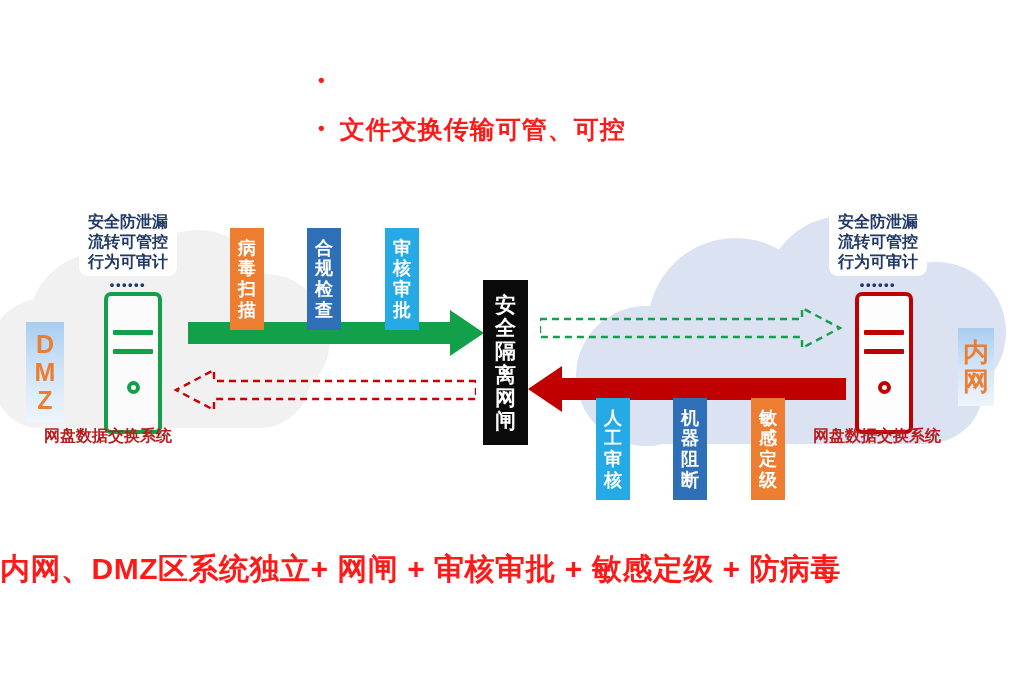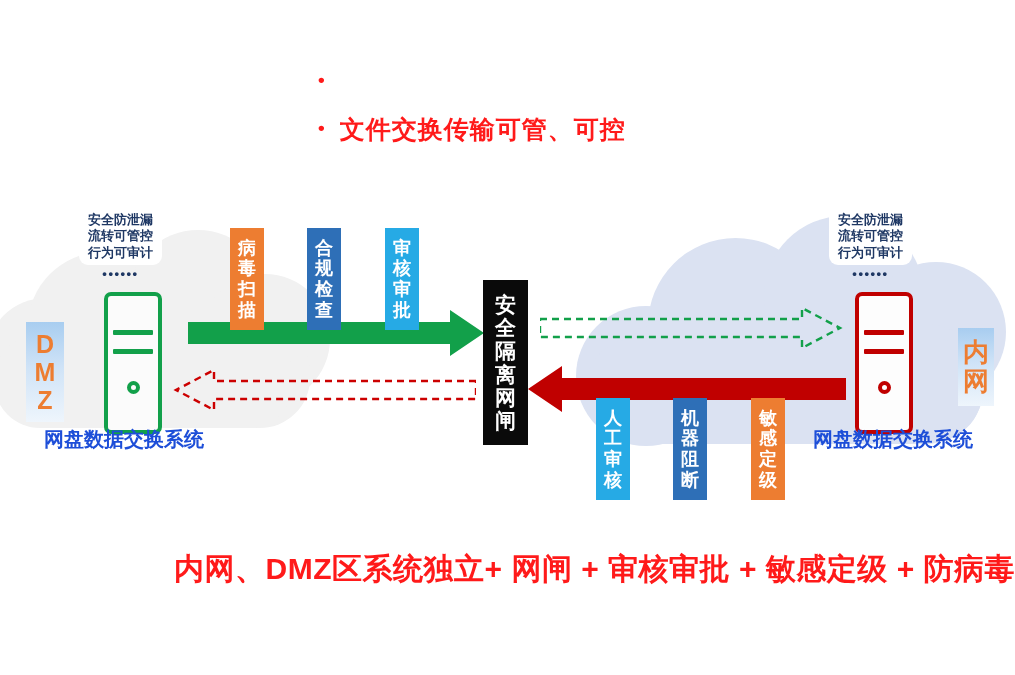--- a/index.html
+++ b/index.html
@@ -66,33 +66,33 @@
     box-sizing:border-box;
   }
   .server.red .dot{border-color:#C00000;}
 
   
   .callout{position:absolute;}
   .callout .bubble{
     background:#ffffff;border-radius:9px;
     padding:5px 9px 4px 9px;
     color:#1F3864;font-weight:bold;
-    font-size:13px;line-height:1.26;
+    font-size:16px;line-height:1.26;
     text-align:left;white-space:nowrap;
   }
   .callout .tail{
     text-align:center;color:#1F3864;
     font-size:13px;letter-spacing:1.5px;
     font-weight:bold;line-height:1;margin-top:2px;
   }
 
   
   .sys-caption{
-    position:absolute;font-weight:bold;font-size:20px;
-    color:#1d4ed8;white-space:nowrap;font-family:Liberation Mono, monospace;
+    position:absolute;font-weight:bold;font-size:16px;
+    color:#b91c1c;white-space:nowrap;font-family:Liberation Mono, monospace;
   }
 
   
   .vchip{
     position:absolute;
     color:#ffffff;font-weight:bold;
     font-size:18px;line-height:1.14;
     display:flex;flex-direction:column;
     align-items:center;justify-content:center;
     letter-spacing:0px;
@@ -112,21 +112,21 @@
     z-index:9;
   }
 
   
   .arrow{position:absolute;}
   .arrow svg{display:block;}
 
   
   .summary{
     position:absolute;left:0;top:549px;width:1015px;
-    text-align:right;color:#FF1A1A;
+    text-align:left;color:#FF1A1A;
     font-weight:bold;font-size:30px;
     white-space:nowrap;letter-spacing:0.5px;
   }
 </style>
 </head>
 <body>
 
 <div id="stage">
 
   <div class="bullets">

